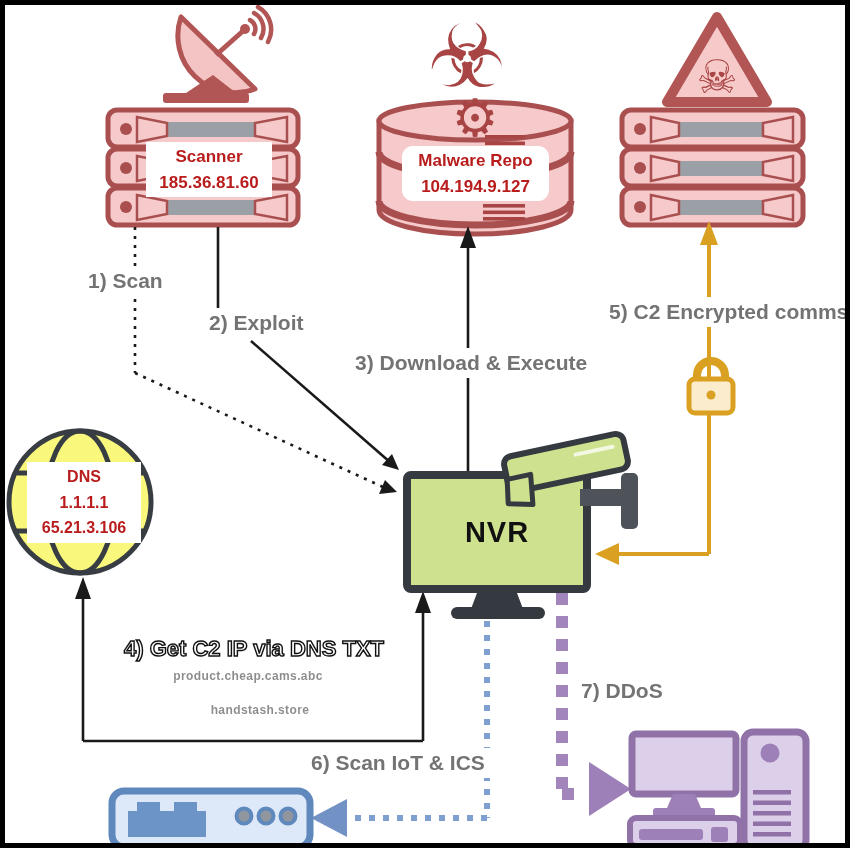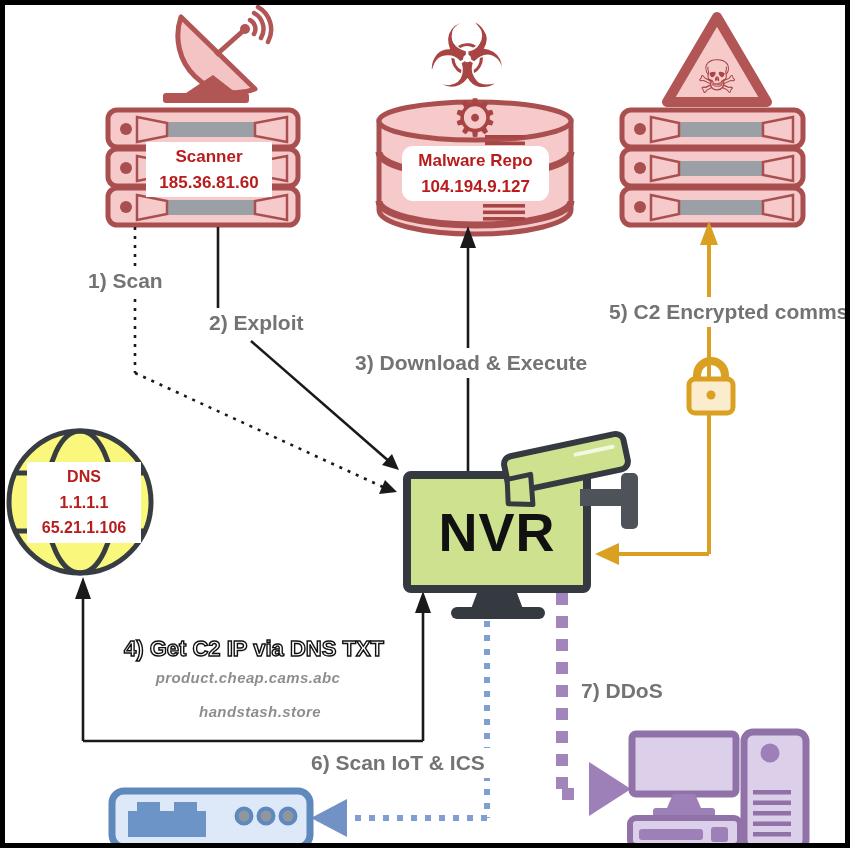--- a/index.html
+++ b/index.html
@@ -14,30 +14,30 @@
     font-size:21px;line-height:1.15;padding:3px 7px;white-space:nowrap;
   }
   .node-lbl{
     position:absolute;background:#fff;color:#b91c1c;font-weight:bold;
     font-size:17px;line-height:1.5;text-align:center;padding:2px 5px;white-space:nowrap;
   }
   .node-lbl span{display:block;}
   .nvr-text{
     position:absolute;left:402px;top:470px;width:180px;height:114px;
     display:flex;align-items:center;justify-content:center;
-    font-weight:bold;font-size:54px;color:#111;letter-spacing:1px;
+    font-weight:bold;font-size:29px;color:#111;letter-spacing:1px;
   }
   .hollow{
     position:absolute;background:#fff;text-align:center;font-weight:800;
     font-size:22px;color:#fff;-webkit-text-stroke:1.4px #111;
     text-shadow:0 0 1px rgba(0,0,0,.65);padding:2px 4px;white-space:nowrap;
   }
   .faint{
-    position:absolute;color:rgba(25,25,25,.5);font-style:italic;font-weight:bold;
-    font-size:15px;text-align:center;filter:blur(.4px);letter-spacing:.4px;white-space:nowrap;
+    position:absolute;color:rgba(25,25,25,.5);font-weight:bold;
+    font-size:12px;text-align:center;filter:blur(.4px);letter-spacing:.4px;white-space:nowrap;
   }
   .sym{font-family:"DejaVu Sans",sans-serif;}
 </style>
 </head>
 <body>
 
 <div class="frame">
 
 <svg width="850" height="848" viewBox="0 0 850 848">
 
@@ -228,21 +228,21 @@
 
 <div class="node-lbl" style="left:397px;top:141px;width:137px;border-radius:11px;">
   <span>Malware Repo</span>
   <span>104.194.9.127</span>
 </div>
 
 
 <div class="node-lbl" style="left:22px;top:457px;width:104px;font-size:16px;line-height:1.6;">
   <span>DNS</span>
   <span>1.1.1.1</span>
-  <span>65.21.1.106</span>
+  <span>65.21.3.106</span>
 </div>
 
 <div class="nvr-text">NVR</div>
 
 <div class="lbl" style="left:76px;top:261px;">1) Scan</div>
 <div class="lbl" style="left:197px;top:303px;">2) Exploit</div>
 <div class="lbl" style="left:323px;top:343px;margin-left:20px;">3) Download &amp; Execute</div>
 <div class="hollow" style="left:92px;top:629px;width:306px;">4) Get C2 IP via DNS TXT</div>
 <div class="faint" style="left:86px;top:664px;width:314px;">product.cheap.cams.abc</div>
 <div class="faint" style="left:98px;top:698px;width:314px;">handstash.store</div>

